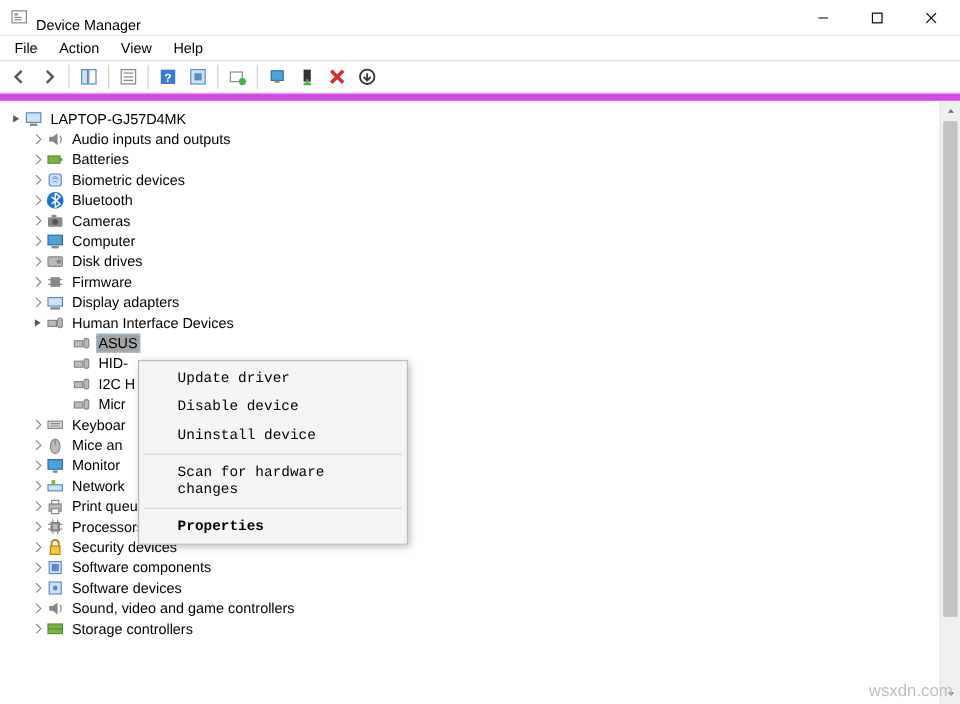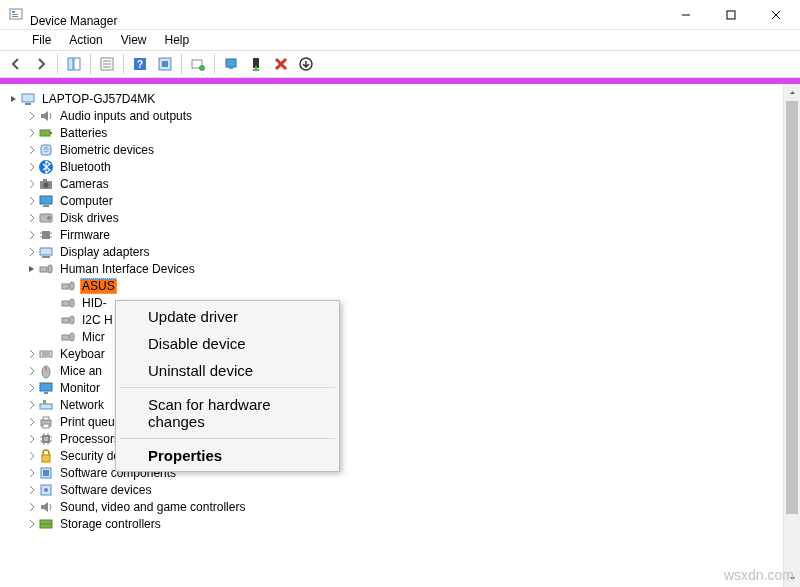--- a/index.html
+++ b/index.html
@@ -34,21 +34,20 @@
     display: inline-flex; align-items: center; justify-content: center;
   }
   .win-btn svg { width: 10px; height: 10px; }
   
   .menubar {
     height: 20px;
     display: flex;
     align-items: center;
     padding: 0 4px;
     gap: 2px;
-    margin-left: 20px;
   }
   .menubar .menu-item { padding: 2px 8px; }
   
   .toolbar {
     height: 28px;
     display: flex;
     align-items: center;
     padding: 2px 4px;
     border-top: 1px solid #e0e0e0;
     border-bottom: 1px solid #e0e0e0;
@@ -102,41 +101,42 @@
     flex: 0 0 14px;
   }
   .caret svg { width: 9px; height: 9px; }
   .dev-icon {
     width: 16px; height: 16px; margin-right: 4px;
     display: inline-flex; align-items:center; justify-content:center;
     flex: 0 0 16px;
   }
   .label { padding: 1px 2px; }
   .selected .label {
-    background: #f97316;
+    background: #a3a3a3;
     border: 1px dotted #99d1ff;
     padding: 0 1px;
   }
   
   .ind0 { padding-left: 4px; }
   .ind1 { padding-left: 22px; text-align: center; }
   .ind2 { padding-left: 44px; }
   
   .context-menu {
     position: absolute;
     left: 115px; top: 300px;
     width: 225px;
     background: #f5f5f5;
     border: 1px solid #bcbcbc;
     box-shadow: 2px 2px 6px rgba(0,0,0,0.25);
     padding: 2px;
   }
   .cm-item {
     padding: 5px 10px 5px 30px;
-    font-size: 15px;
+    font-size: 12px;
+    font-family: Liberation Mono, monospace;
   }
   .cm-item.bold { font-weight: 700; }
   .cm-sep {
     height: 1px; background: #d7d7d7; margin: 3px 2px;
   }
   .watermark {
     position: absolute;
     right: 6px; bottom: 4px;
     font-size: 14px;
     color: #bfbfbf;

